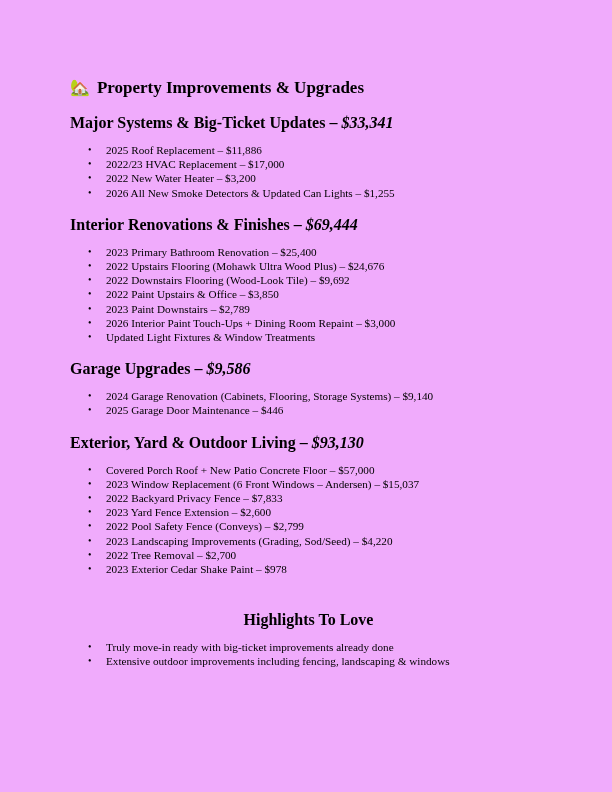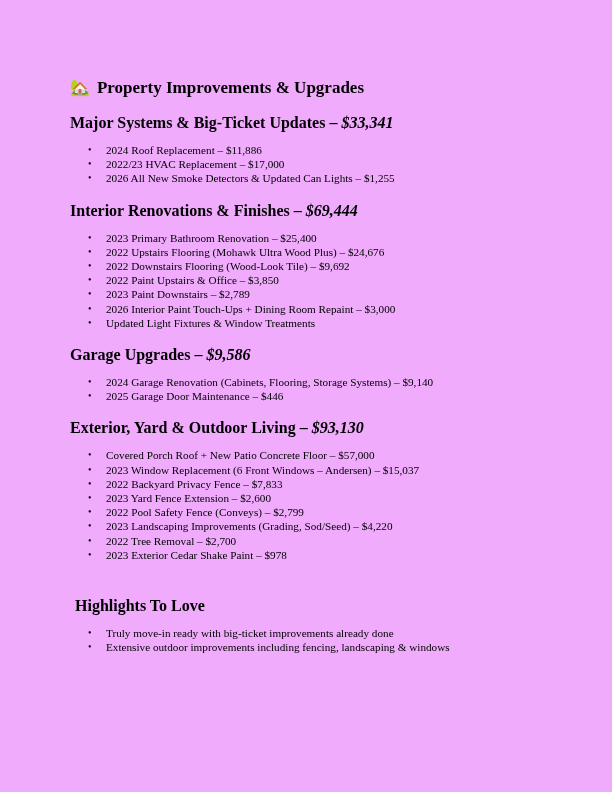--- a/index.html
+++ b/index.html
@@ -38,20 +38,21 @@
   }
   .section-heading {
     margin: 0 0 12px 0;
     font-size: 16px;
     line-height: 16px;
     font-weight: bold;
     white-space: nowrap;
   }
   .section-heading.indent {
     padding-left: 5px;
+    text-align: center;
   }
   .section-heading .amount {
     font-style: italic;
   }
   .bullet-list {
     margin: 0;
     padding: 0 0 0 36px;
     list-style: none;
   }
   .bullet-list li {
@@ -74,22 +75,23 @@
 <body>
 
 <div class="page">
   <h1 class="doc-title">
     <span class="title-icon">🏡</span><span>Property Improvements &amp; Upgrades</span>
   </h1>
   <div id="sections">
       <section class="section">
         <h2 class="section-heading"><span>Major Systems &amp; Big-Ticket Updates – </span><span class="amount">$33,341</span></h2>
         <ul class="bullet-list">
-          <li><span>2024 Roof Replacement – $11,886</span></li>
+          <li><span>2025 Roof Replacement – $11,886</span></li>
           <li><span>2022/23 HVAC Replacement – $17,000</span></li>
+          <li><span>2022 New Water Heater – $3,200</span></li>
           <li><span>2026 All New Smoke Detectors &amp; Updated Can Lights – $1,255</span></li>
         </ul>
       </section>
       <section class="section">
         <h2 class="section-heading"><span>Interior Renovations &amp; Finishes – </span><span class="amount">$69,444</span></h2>
         <ul class="bullet-list">
           <li><span>2023 Primary Bathroom Renovation – $25,400</span></li>
           <li><span>2022 Upstairs Flooring (Mohawk Ultra Wood Plus) – $24,676</span></li>
           <li><span>2022 Downstairs Flooring (Wood-Look Tile) – $9,692</span></li>
           <li><span>2022 Paint Upstairs &amp; Office – $3,850</span></li>

